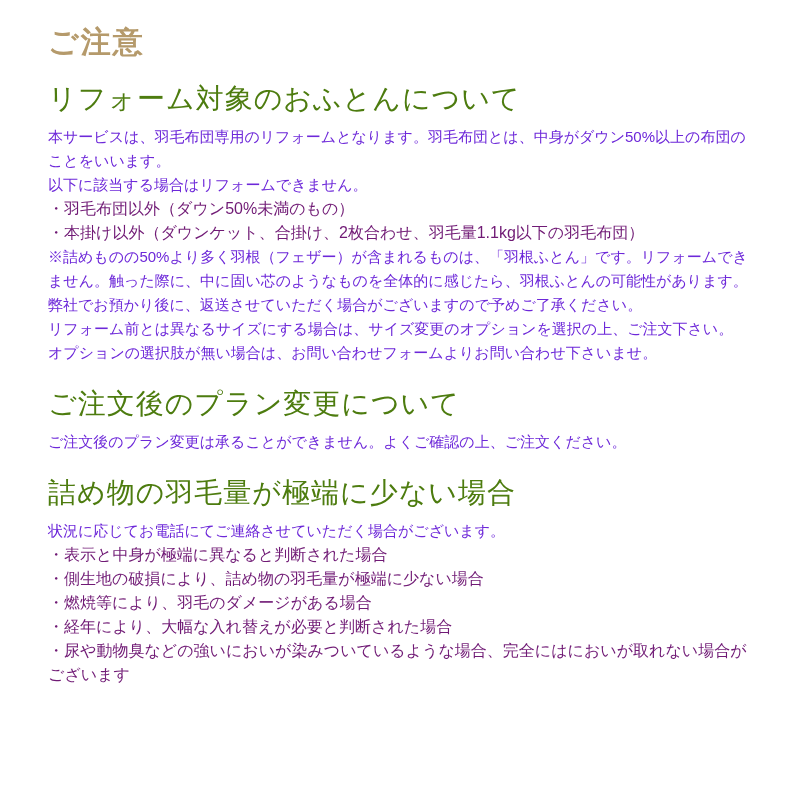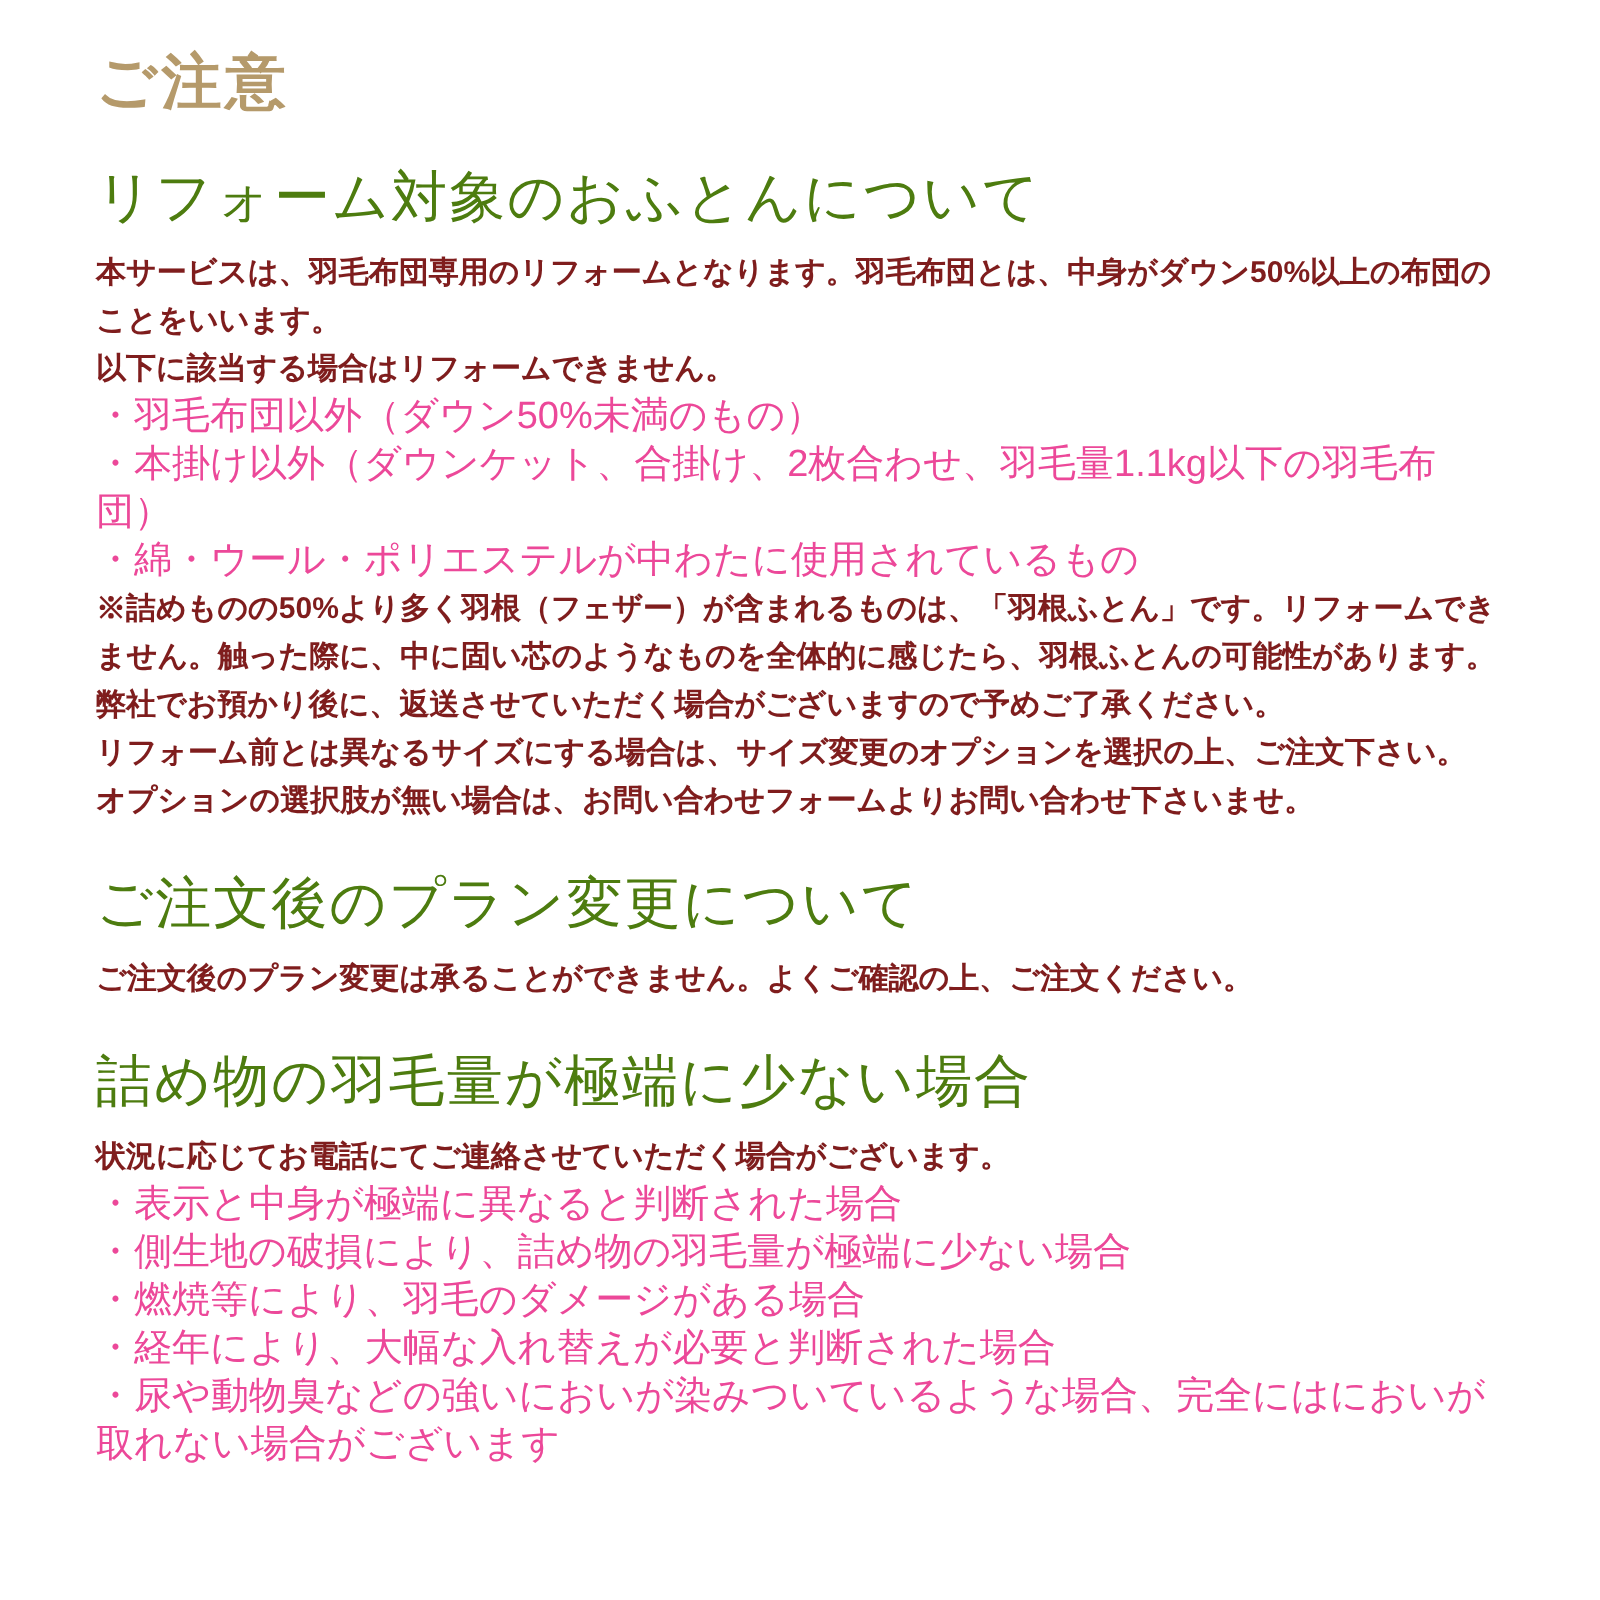--- a/index.html
+++ b/index.html
@@ -30,51 +30,49 @@
     font-size: 28px;
     line-height: 27px;
     font-weight: 400;
     letter-spacing: 1px;
     color: #4d7c0f;
     margin: 25px 0 13px 0;
   }
   .body-text {
     font-size: 15px;
     line-height: 24px;
-    color: #7f1d1d;
+    color: #6d28d9;
     margin: 0;
-    font-weight: bold;
   }
   .bullet-list {
     margin: 0;
     padding: 0;
     list-style: none;
   }
   .bullet-list li {
-    font-size: 19px;
+    font-size: 16px;
     line-height: 24px;
-    color: #ec4899;
+    color: #701a75;
   }
   section { margin: 0; }
 </style>
 </head>
 <body>
 
 <div class="page">
 
   <h1 class="page-title">ご注意</h1>
 
   <section>
     <h2 class="section-heading">リフォーム対象のおふとんについて</h2>
     <p class="body-text">本サービスは、羽毛布団専用のリフォームとなります。羽毛布団とは、中身がダウン50%以上の布団のことをいいます。</p>
     <p class="body-text">以下に該当する場合はリフォームできません。</p>
     <ul class="bullet-list">
       <li>・羽毛布団以外（ダウン50%未満のもの）</li>
       <li>・本掛け以外（ダウンケット、合掛け、2枚合わせ、羽毛量1.1kg以下の羽毛布団）</li>
-      <li>・綿・ウール・ポリエステルが中わたに使用されているもの</li>
     </ul>
     <p class="body-text">※詰めものの50%より多く羽根（フェザー）が含まれるものは、「羽根ふとん」です。リフォームできません。触った際に、中に固い芯のようなものを全体的に感じたら、羽根ふとんの可能性があります。弊社でお預かり後に、返送させていただく場合がございますので予めご了承ください。</p>
   </section>
 
   <section>
     <p class="body-text">リフォーム前とは異なるサイズにする場合は、サイズ変更のオプションを選択の上、ご注文下さい。オプションの選択肢が無い場合は、お問い合わせフォームよりお問い合わせ下さいませ。</p>
   </section>
 
   <section>
     <h2 class="section-heading">ご注文後のプラン変更について</h2>

